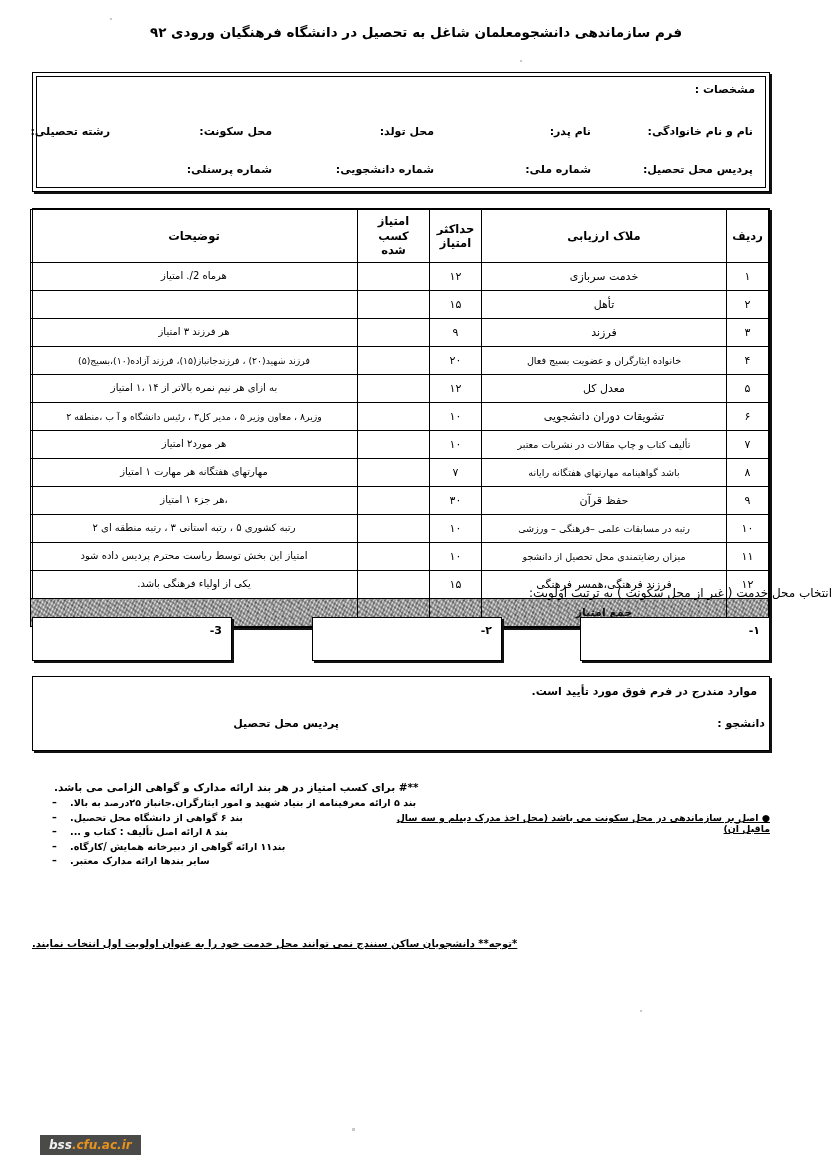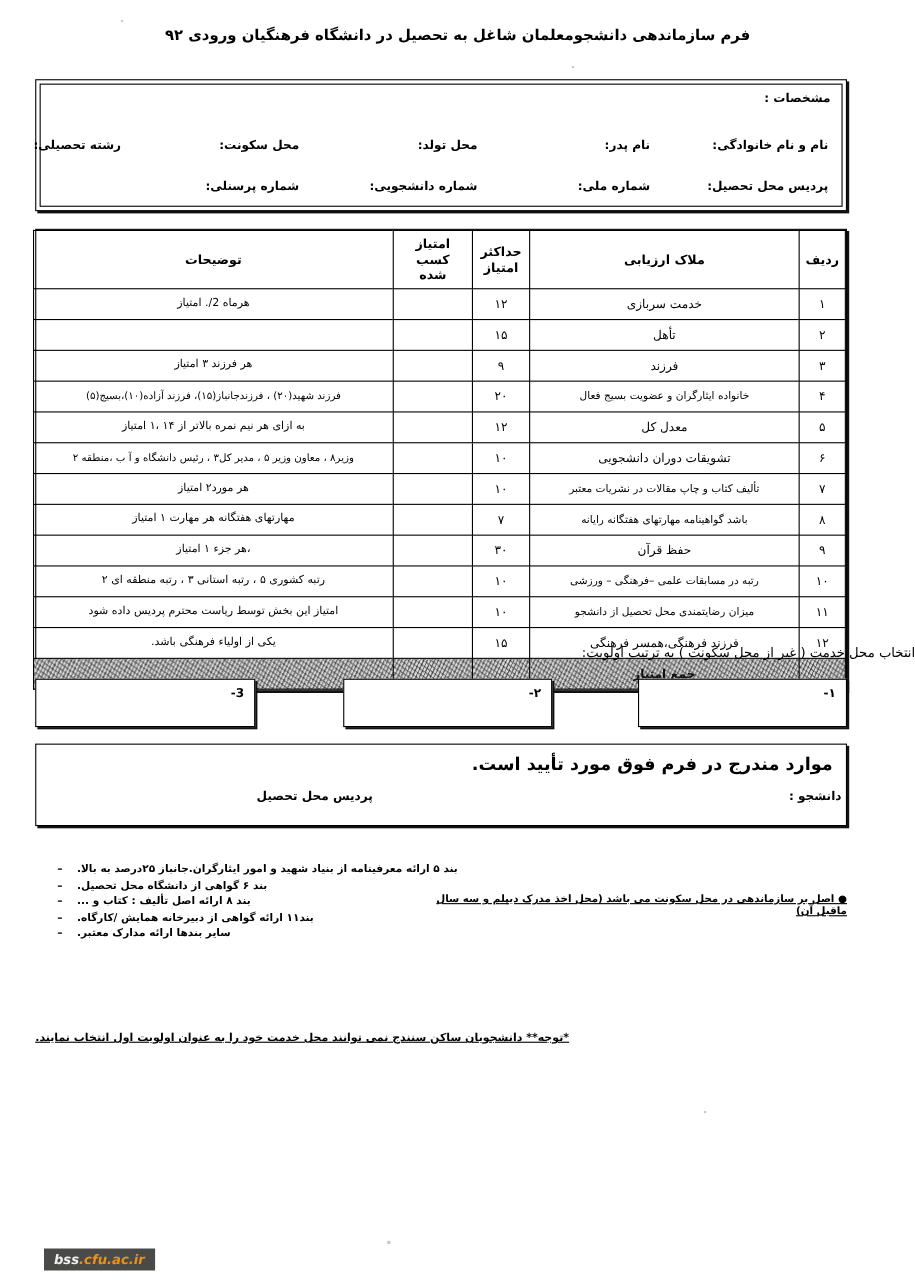--- a/index.html
+++ b/index.html
@@ -102,21 +102,21 @@
   .pri-box.p1{right:0;width:190px;}
   .pri-box.p2{right:268px;width:190px;}
   .pri-box.p3{right:538px;width:200px;}
 
   
   .confirm-box{
     position:absolute;top:676px;right:62px;width:738px;height:75px;
     border:1px solid #000;box-sizing:border-box;box-shadow:2px 2px 0 0 #111;
   }
   .confirm-line{
-    position:absolute;top:8px;right:12px;font-size:16px;font-weight:bold;
+    position:absolute;top:8px;right:12px;font-size:11px;font-weight:bold;
   }
   .confirm-sign-a{
     position:absolute;top:40px;right:4px;font-size:11px;font-weight:bold;
   }
   .confirm-sign-b{
     position:absolute;top:40px;right:430px;font-size:11px;font-weight:bold;
   }
 
   
   .notes{
@@ -325,20 +325,21 @@
     </div>
   </div>
 
   <div class="confirm-box">
     <div class="confirm-line">موارد مندرج در فرم فوق مورد تأیید است.</div>
     <div class="confirm-sign-a">دانشجو :</div>
     <div class="confirm-sign-b">پردیس محل تحصیل</div>
   </div>
 
   <div class="notes">
+    <div class="notes-head">**# برای کسب امتیاز در هر بند ارائه مدارک و گواهی الزامی می باشد.</div>
     <ul class="note-list">
       <li>بند ۵ ارائه معرفینامه از بنیاد شهید و امور ایثارگران.جانباز ۲۵درصد به بالا.</li>
       <li>بند ۶ گواهی از دانشگاه محل تحصیل.</li>
       <li>بند ۸ ارائه اصل تألیف : کتاب و ...</li>
       <li>بند۱۱ ارائه گواهی از دبیرخانه همایش /کارگاه.</li>
       <li>سایر بندها ارائه مدارک معتبر.</li>
     </ul>
   </div>
 
   <div class="side-note">● اصل بر سازماندهی در محل سکونت می باشد (محل اخذ مدرک دیپلم و سه سال ماقبل آن)</div>

